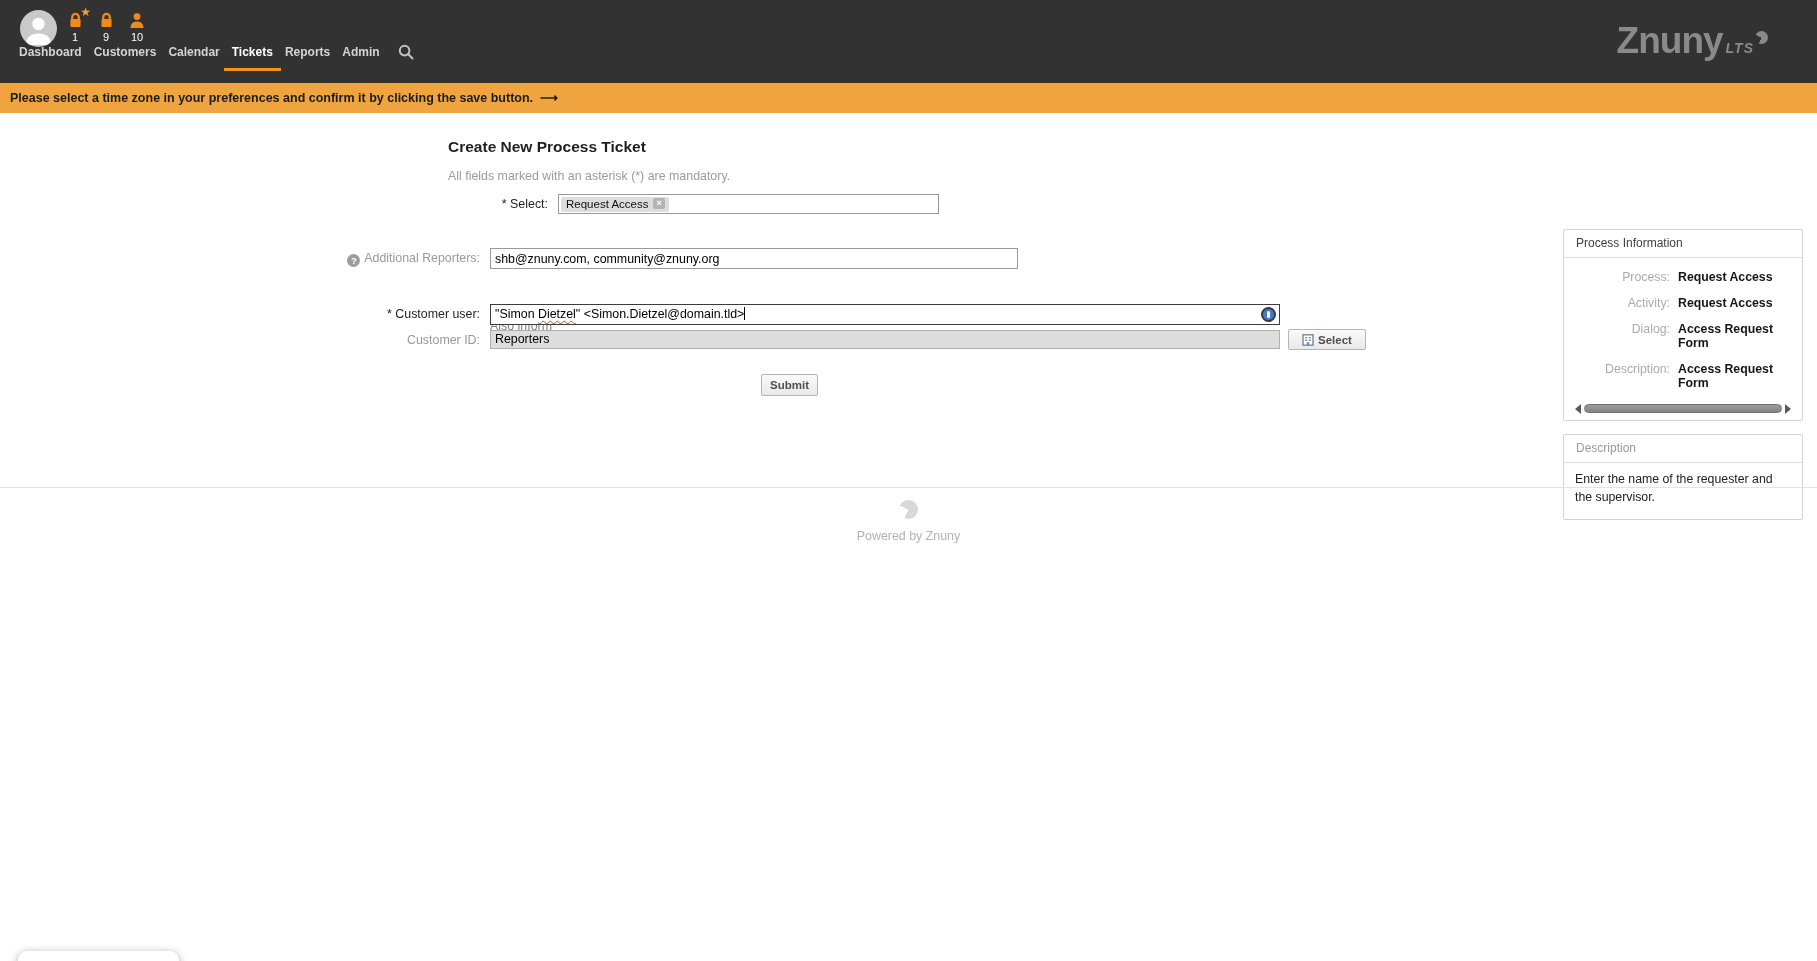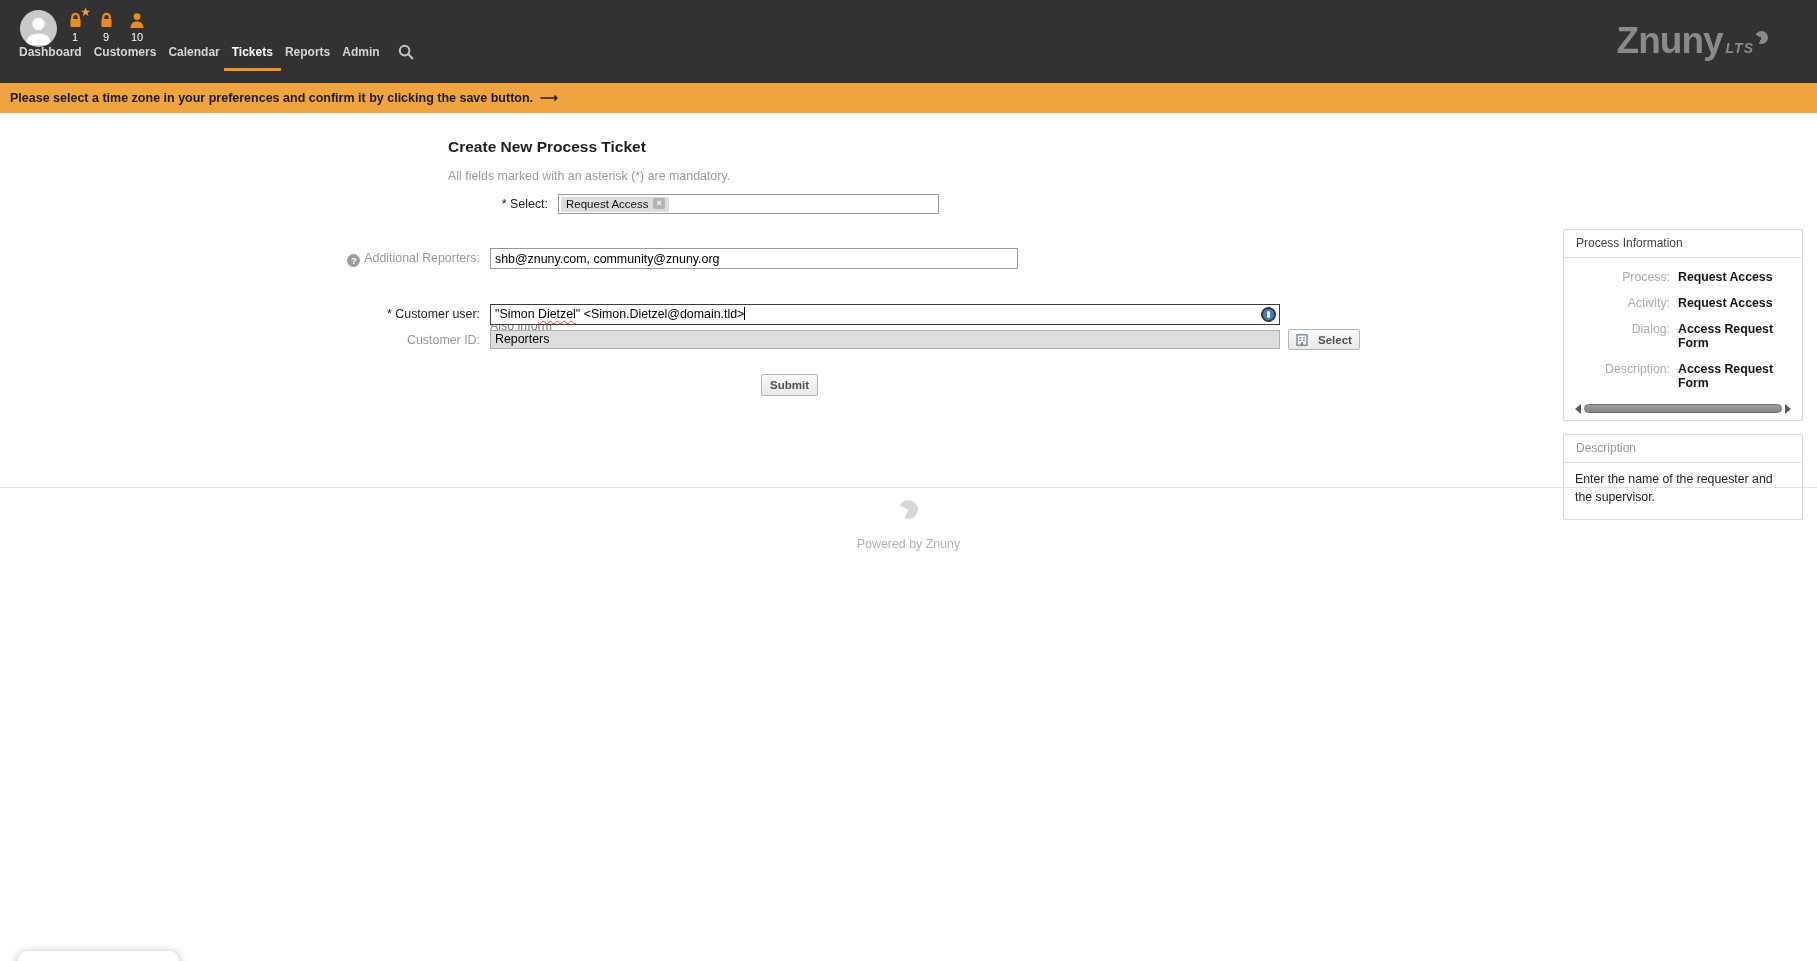--- a/index.html
+++ b/index.html
@@ -76,21 +76,21 @@
 
   
   #ci-label { left:258px; top:220px; width:222px; }
   #ci-field { left:490px; top:217px; width:790px; height:19px; background:#ddd;
     border:1px solid #b0b0b0; padding:1px 4px; line-height:15px; }
 
   .btn { position:absolute; display:inline-flex; align-items:center; justify-content:center;
     background:linear-gradient(#fafafa,#e9e9e9); border:1px solid #b5b5b5; border-radius:2px;
     color:#4f4f4f; font-size:11.5px; font-weight:bold; cursor:pointer;
     font-family:"Liberation Sans", sans-serif; }
-  #select-btn { left:1288px; top:216px; height:21px; padding:0 7px; gap:10px; }
+  #select-btn { left:1288px; top:216px; height:21px; padding:0 13px; gap:4px; }
   #submit-btn { left:761px; top:261px; height:22px; padding:0 8px; }
 
   
   #sidebar { position:absolute; left:1563px; top:116px; width:240px; }
   .widget { background:#fff; border:1px solid #d5d5d5; border-radius:2px; margin-bottom:13px; }
   .widget-header { padding:6px 12px 7px; font-size:12px; border-bottom:1px solid #ddd; }
   .widget-header.dark { color:#3f3f3f; }
   .widget-header.gray { color:#999; }
   .pi-body { padding:12px 8px 0 8px; }
   .pi-row { display:flex; margin-bottom:12px; }
@@ -103,21 +103,21 @@
   .track { flex:1; margin:0 3px; }
   .thumb { height:9px; background:linear-gradient(#9d9d9d,#848484); border:1px solid #6e6e6e;
     border-radius:5px; cursor:grab; }
   .desc-body { padding:8px 11px 12px; font-size:12.3px; color:#222; line-height:1.45; }
 
   
   #divider { position:absolute; left:0; top:374px; width:1817px; border-top:1px solid #e3e3e3; }
   #footer { position:absolute; left:0; top:387px; width:1817px; text-align:center; }
   #footer .pac { width:19px; height:19px;
     background:conic-gradient(#d8d8d8 0 205deg, transparent 205deg 295deg, #d8d8d8 295deg 360deg); }
-  #footer .ptext { margin-top:14px; color:#b2b2b2; font-size:12.4px; }
+  #footer .ptext { margin-top:6px; color:#b2b2b2; font-size:12.4px; }
 
   
   #toast { position:absolute; left:18px; top:951px; width:161px; height:16px; background:#fff;
     border-radius:9px 9px 0 0; box-shadow:0 2px 10px rgba(0,0,0,0.35); }
 </style>
 </head>
 <body>
 
 <div id="topbar">
   <div class="avatar">

